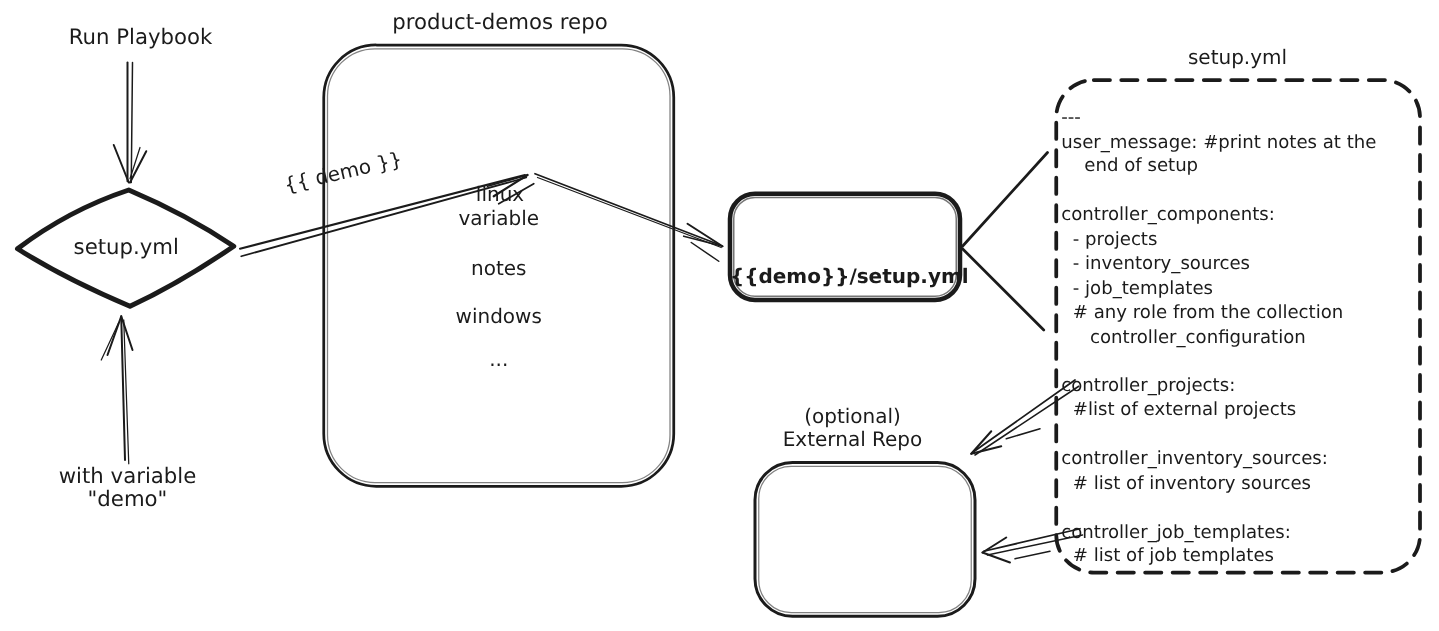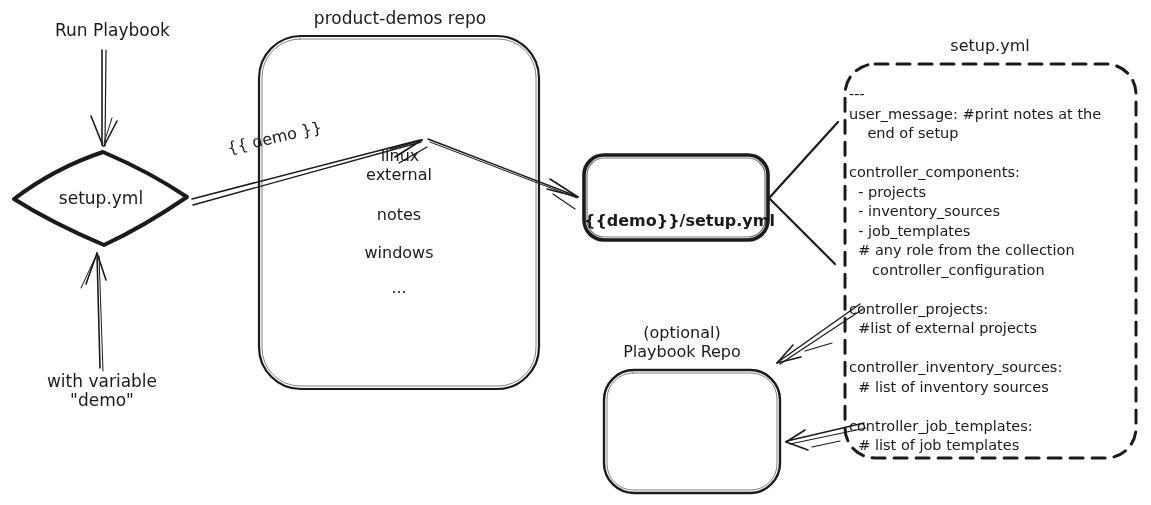--- a/index.html
+++ b/index.html
@@ -108,21 +108,21 @@
   <div class="t center" style="left:40px;top:188px;width:122px;font-size:17px;">setup.yml</div>
 
   <div class="t center" style="left:27px;top:372px;width:150px;font-size:17px;line-height:19px;">with variable
 "demo"</div>
 
   <div class="t center" style="left:300px;top:8px;width:200px;font-size:17px;">product-demos repo</div>
 
   <div class="t center rot" style="left:224px;top:140px;width:108px;font-size:16px;">{{ demo }}</div>
 
   <div class="t center" style="left:340px;top:125px;width:120px;font-size:16px;margin-top:21px;">linux</div>
-  <div class="t center" style="left:339px;top:165px;width:120px;font-size:16px;">external</div>
+  <div class="t center" style="left:339px;top:165px;width:120px;font-size:16px;">variable</div>
   <div class="t center" style="left:339px;top:205px;width:120px;font-size:16px;">notes</div>
   <div class="t center" style="left:339px;top:243px;width:120px;font-size:16px;">windows</div>
   <div class="t center" style="left:339px;top:278px;width:120px;font-size:16px;">...</div>
 
   <div class="t center" style="left:584px;top:168px;width:184px;font-size:16px;line-height:21px;font-weight:bold;">
     <div>{{demo}}/setup.yml</div>
   </div>
 
   <div class="t center" style="left:900px;top:36px;width:180px;font-size:16px;">setup.yml</div>
 
@@ -140,16 +140,16 @@
 controller_projects:
   #list of external projects
 
 controller_inventory_sources:
   # list of inventory sources
 
 controller_job_templates:
   # list of job templates</pre>
 
   <div class="t center" style="left:607px;top:323px;width:150px;font-size:16px;line-height:19px;">(optional)
-Playbook Repo</div>
+External Repo</div>
 
 
 </div>
 
 </body></html>

